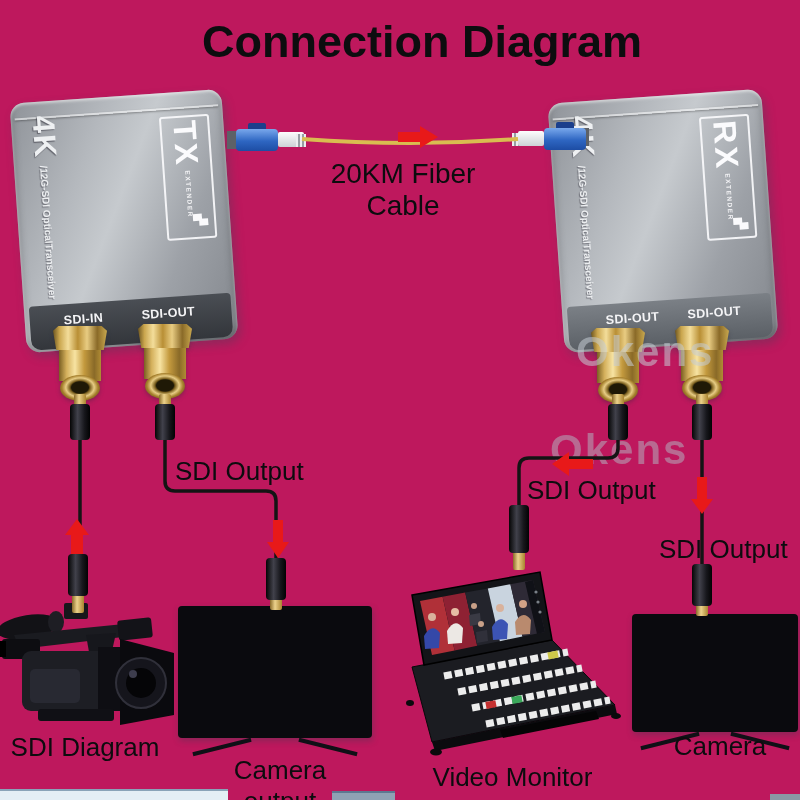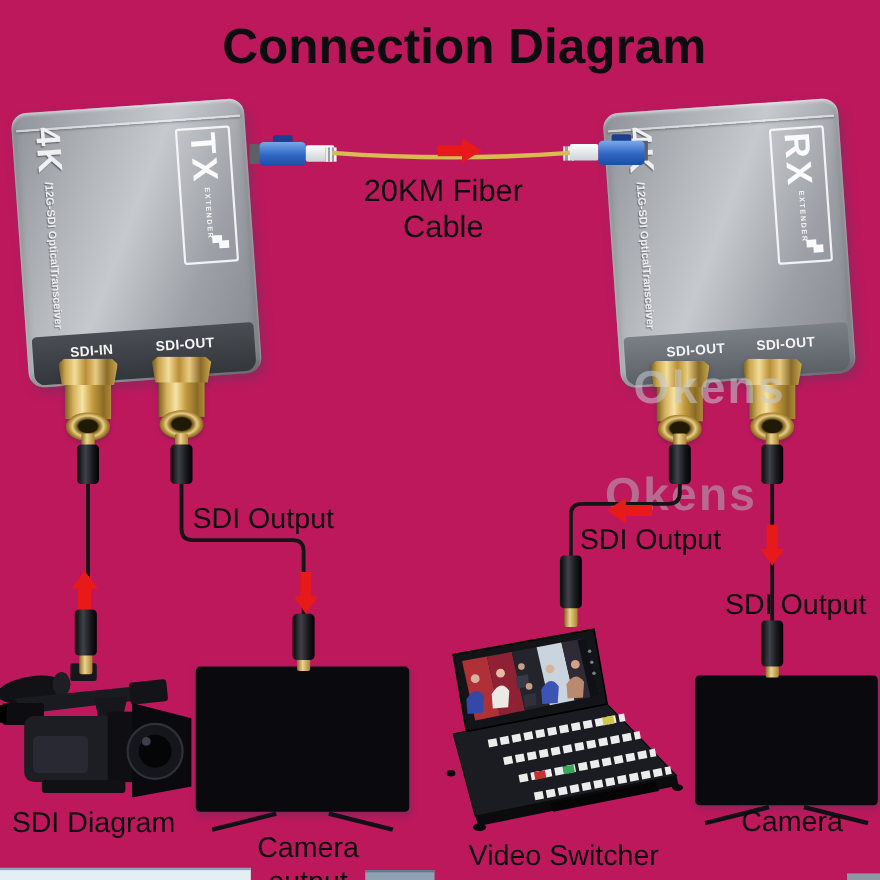--- a/index.html
+++ b/index.html
@@ -284,20 +284,20 @@
       <path d="M476 632 L487 630 L488 641 L477 643 Z" fill="#30303a"></path>
       <circle cx="500" cy="608" r="4" fill="#d9b29c"></circle>
       <path d="M492 627 Q500 613 508 624 L507 639 L493 640 Z" fill="#3c54b4"></path>
       <circle cx="523" cy="604" r="4" fill="#d2a287"></circle>
       <path d="M515 622 Q523 609 531 620 L530 634 L516 635 Z" fill="#b98a6e"></path>
     </g>
   </svg>
 
   <div class="device-label" style="left:10px;top:732px;width:150px">SDI Diagram</div>
   <div class="device-label" style="left:195px;top:755px;width:170px">Camera output</div>
-  <div class="device-label" style="left:420px;top:762px;width:185px">Video Switcher</div>
+  <div class="device-label" style="left:420px;top:762px;width:185px">Video Monitor</div>
   <div class="device-label" style="left:645px;top:731px;width:150px">Camera</div>
 
   <div class="panel panel-a"></div>
   <div class="panel panel-b"></div>
   <div class="panel panel-c"></div>
 
 </div>
 
 </body></html>

